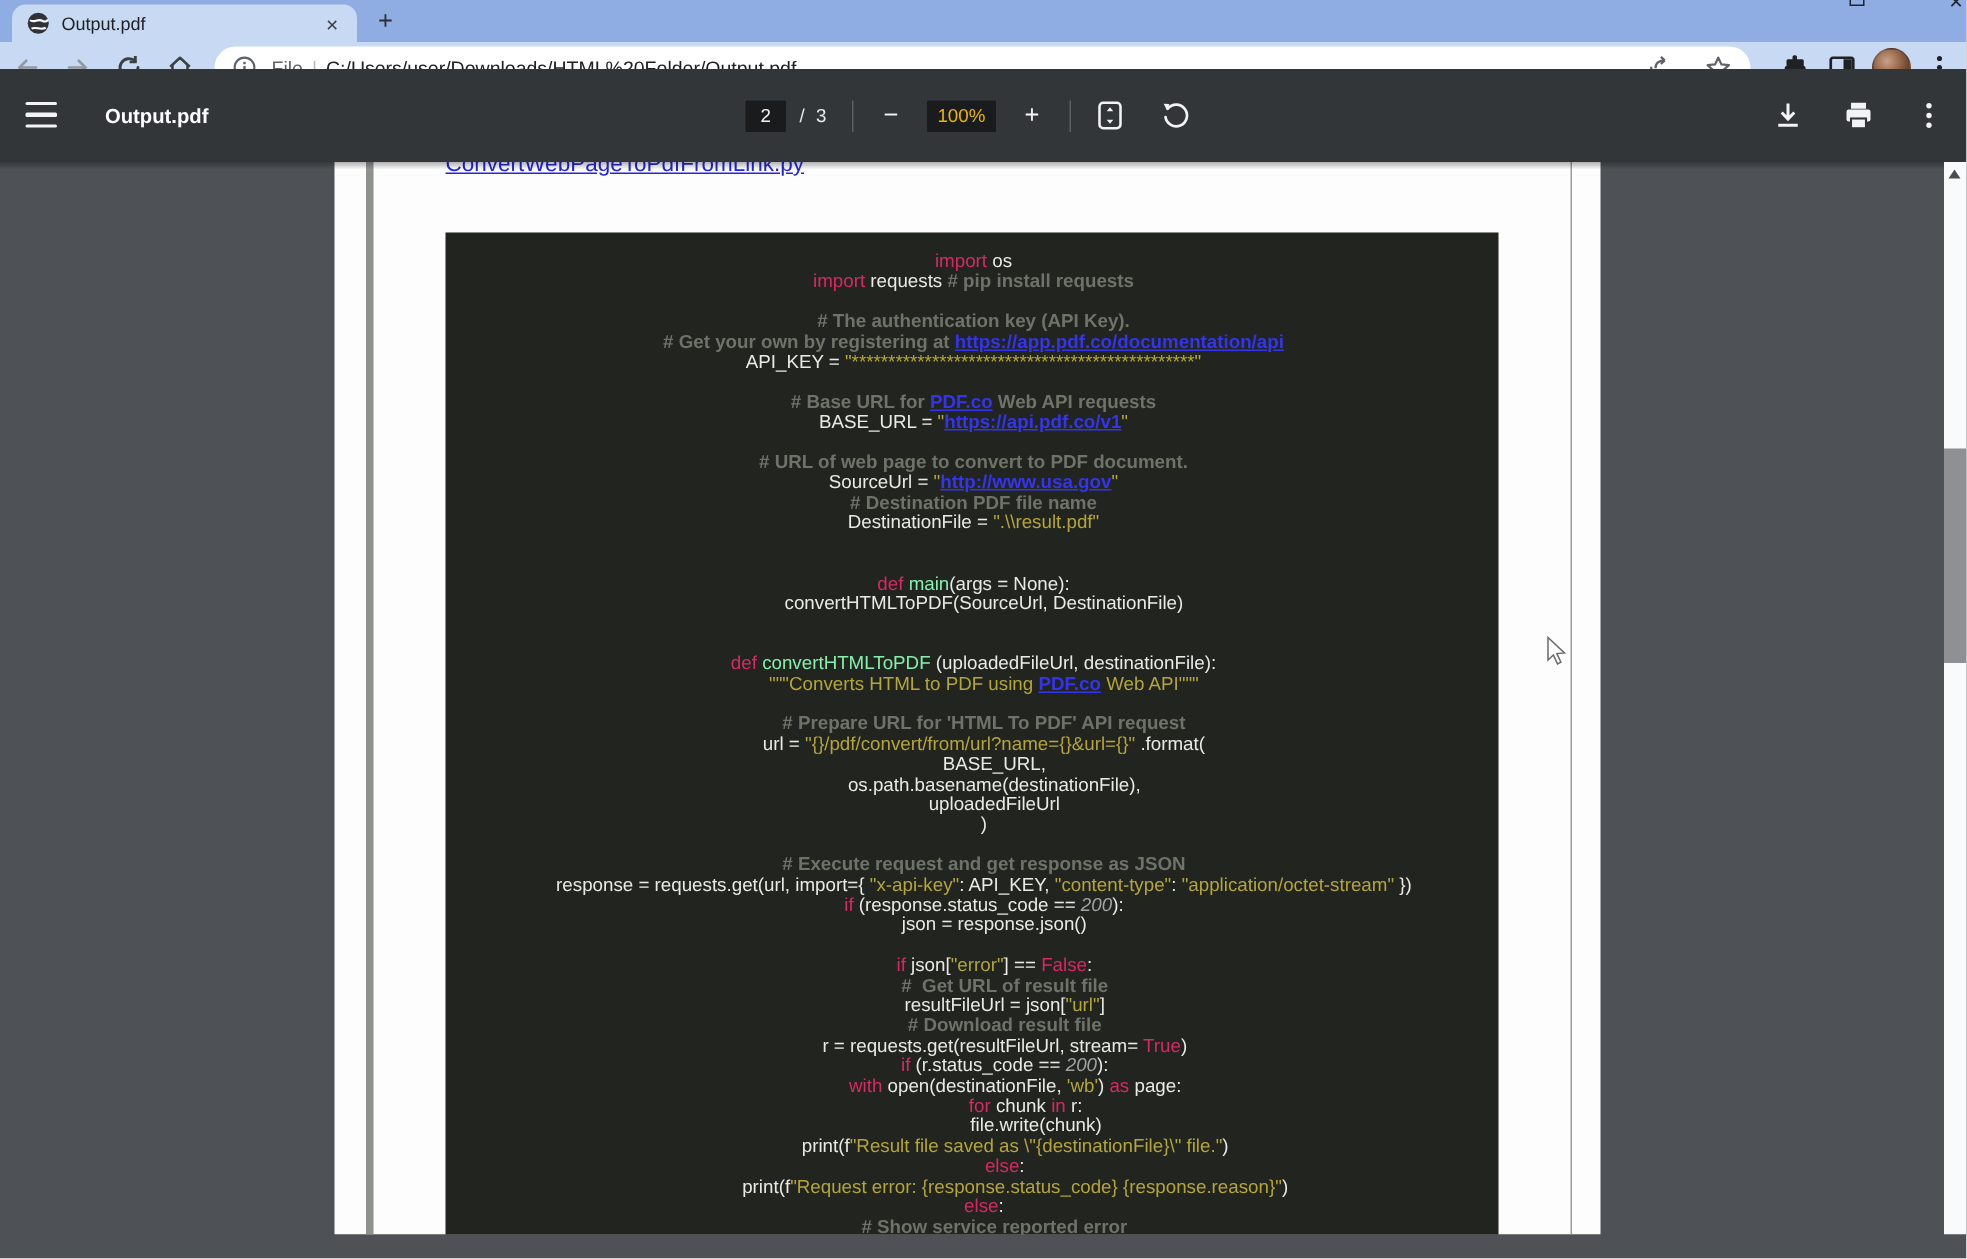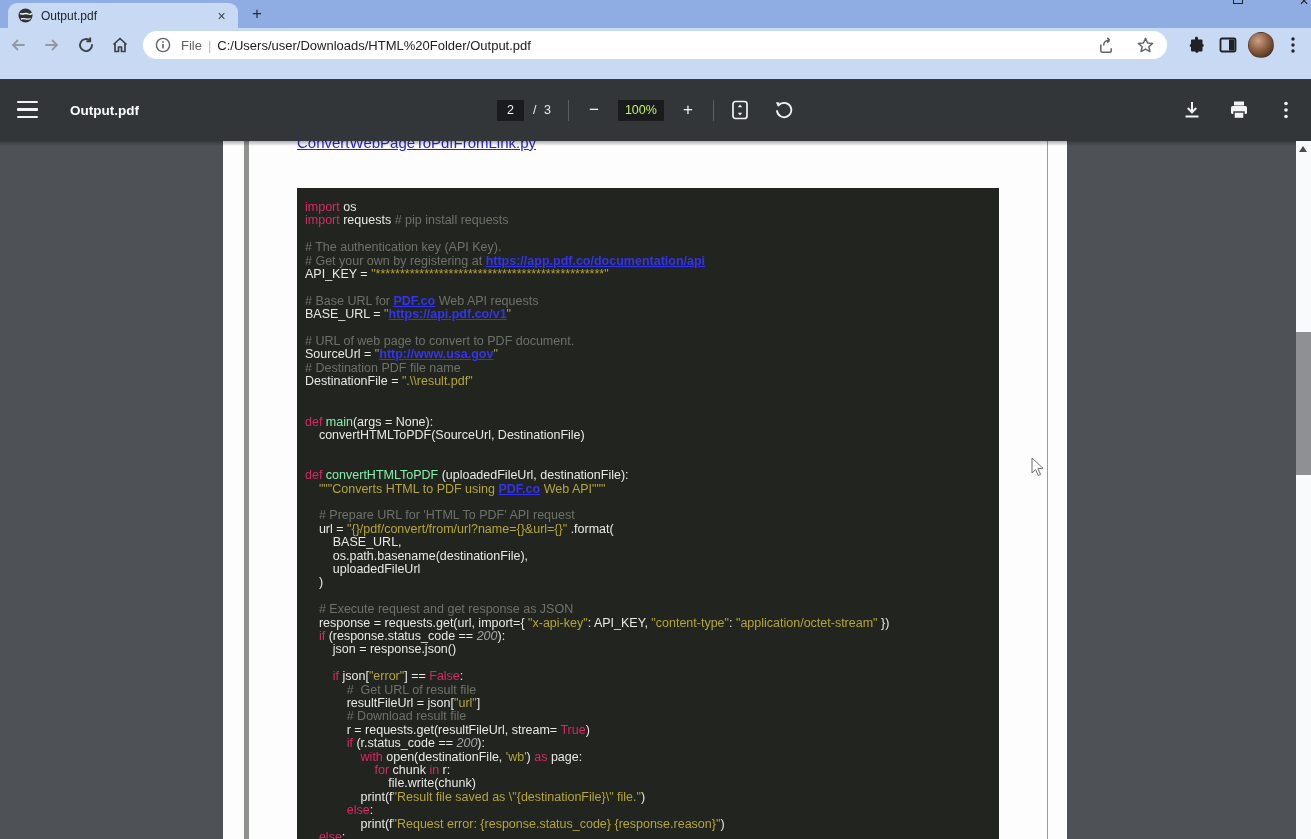--- a/index.html
+++ b/index.html
@@ -13,21 +13,21 @@
   .tab-title { font-size:12px; color:#1E2023; flex:1; margin-left:8px; white-space:nowrap; overflow:hidden; }
   .tab-close { width:17px; height:17px; border-radius:50%; display:flex; align-items:center; justify-content:center;
                font-size:14px; color:#3C4043; line-height:1; }
   .newtab { position:absolute; left:246px; top:3px; width:22px; height:22px; display:flex; align-items:center;
             justify-content:center; font-size:17px; color:#2B2E33; }
   .winhint { position:absolute; top:-6px; width:10px; height:10px; border:1.5px solid #1f2428; }
   .winhint.max { left:1233px; }
   .winhint.close { left:1299px; border:none; color:#1f2428; font-size:12px; }
 
   
-  .btoolbar { position:relative; height:51px; background:#C7D9F3; }
+  .btoolbar { position:relative; height:18px; background:#C7D9F3; }
   .navic { position:absolute; top:7px; width:20px; height:20px; }
   .omnibox { position:absolute; left:143px; top:3px; width:1024px; height:28px; background:#FFFFFF;
              border-radius:14px; display:flex; align-items:center; padding:0 12px; }
   .omni-text { font-size:13px; margin-left:10px; white-space:nowrap; overflow:hidden; flex:1; }
   .omni-scheme { color:#5F6368; }
   .omni-div { color:#B6BABF; margin:0 6px; }
   .omni-path { color:#202124; }
   .omni-actions { display:flex; align-items:center; gap:20px; margin-left:12px; }
   .rt-icons { position:absolute; top:4px; right:0; display:flex; align-items:center; gap:9px; padding-right:8px; }
   .avatar { width:26px; height:26px; border-radius:50%;
@@ -38,40 +38,40 @@
   .pdftoolbar { position:relative; height:62px; background:#323639; color:#E8EAED; }
   .hamburger { position:absolute; left:17px; top:22px; width:21px; height:17px; display:flex;
                flex-direction:column; justify-content:space-between; }
   .hamburger span { display:block; height:2.4px; background:#F1F3F4; border-radius:1px; }
   .pdftitle { position:absolute; left:70px; top:24px; font-size:13.5px; font-weight:bold; color:#FCFDFE; }
   .centerctl { position:absolute; left:497px; top:0; height:62px; display:flex; align-items:center; }
   .pagebox { width:27px; height:21px; background:#191B1C; border:none; color:#F1F3F4; font-size:12.5px;
              text-align:center; font-family:"Liberation Sans",sans-serif; border-radius:1px; }
   .pagecount { font-size:12.5px; color:#E8EAED; margin-left:9px; letter-spacing:2px; }
   .vdiv { width:1px; height:21px; background:#5B5F63; margin:0 15px; }
-  .zoombox { width:46px; height:21px; background:#191B1C; color:#bef264; font-size:12.5px; display:flex;
+  .zoombox { width:46px; height:21px; background:#191B1C; color:#eab308; font-size:12.5px; display:flex;
              align-items:center; justify-content:center; border-radius:1px; margin:0 14px; }
   .glyphbtn { font-size:17px; color:#F1F3F4; width:20px; text-align:center; }
   .tb-ic { width:22px; height:22px; }
   .rightctl { position:absolute; right:14px; top:0; height:62px; display:flex; align-items:center; gap:25px; }
 
   
-  .viewer { position:relative; height:715px; background:#4E5256; overflow:hidden; }
+  .viewer { position:relative; height:715px; background:#4E5256; overflow:hidden;text-align:center; }
   .viewer::before { content:""; position:absolute; left:0; right:15px; top:0; height:5px; z-index:6;
                     background:linear-gradient(rgba(0,0,0,.30), rgba(0,0,0,0)); }
   .page { position:absolute; left:223px; top:0; width:844px; height:100%; background:#FDFDFD; }
   .page-left-rule { position:absolute; left:21px; top:0; bottom:0; width:5px; background:#8F918F; }
   .page-right-rule { position:absolute; left:824px; top:0; bottom:0; width:1px; background:#9B9B9B; }
   .doclink { position:absolute; left:74px; top:-7px; font-size:15px; color:#2525D8;
              text-decoration:underline; white-space:nowrap; }
   .codeblock { position:absolute; left:74px; top:47px; width:702px; background:#22241F;
                padding:13px 6px 24px 8px; min-height:700px; }
   .cl { white-space:pre; font-size:12.5px; line-height:13.4px; color:#E9E9E6; }
   .cl .k { color:#D62A64; }
-  .cl .c { color:#6E7369; }
+  .cl .c { color:#6E7369;font-weight:bold; }
   .cl .s { color:#B4A53C; }
   .cl .d { color:#86efac; }
   .cl .n { color:#a3a3a3;font-style:italic; }
   .cl .l { color:#3434EF; text-decoration:underline;font-weight:bold; }
   .cl .w { color:#E9E9E6; }
 
   
   .scrollbar { position:absolute; right:0; top:0; bottom:0; width:15px; background:#F9FAFB; z-index:7; }
   .sb-up { position:absolute; top:5px; left:3px; width:0; height:0;
            border-left:4.5px solid transparent; border-right:4.5px solid transparent;

